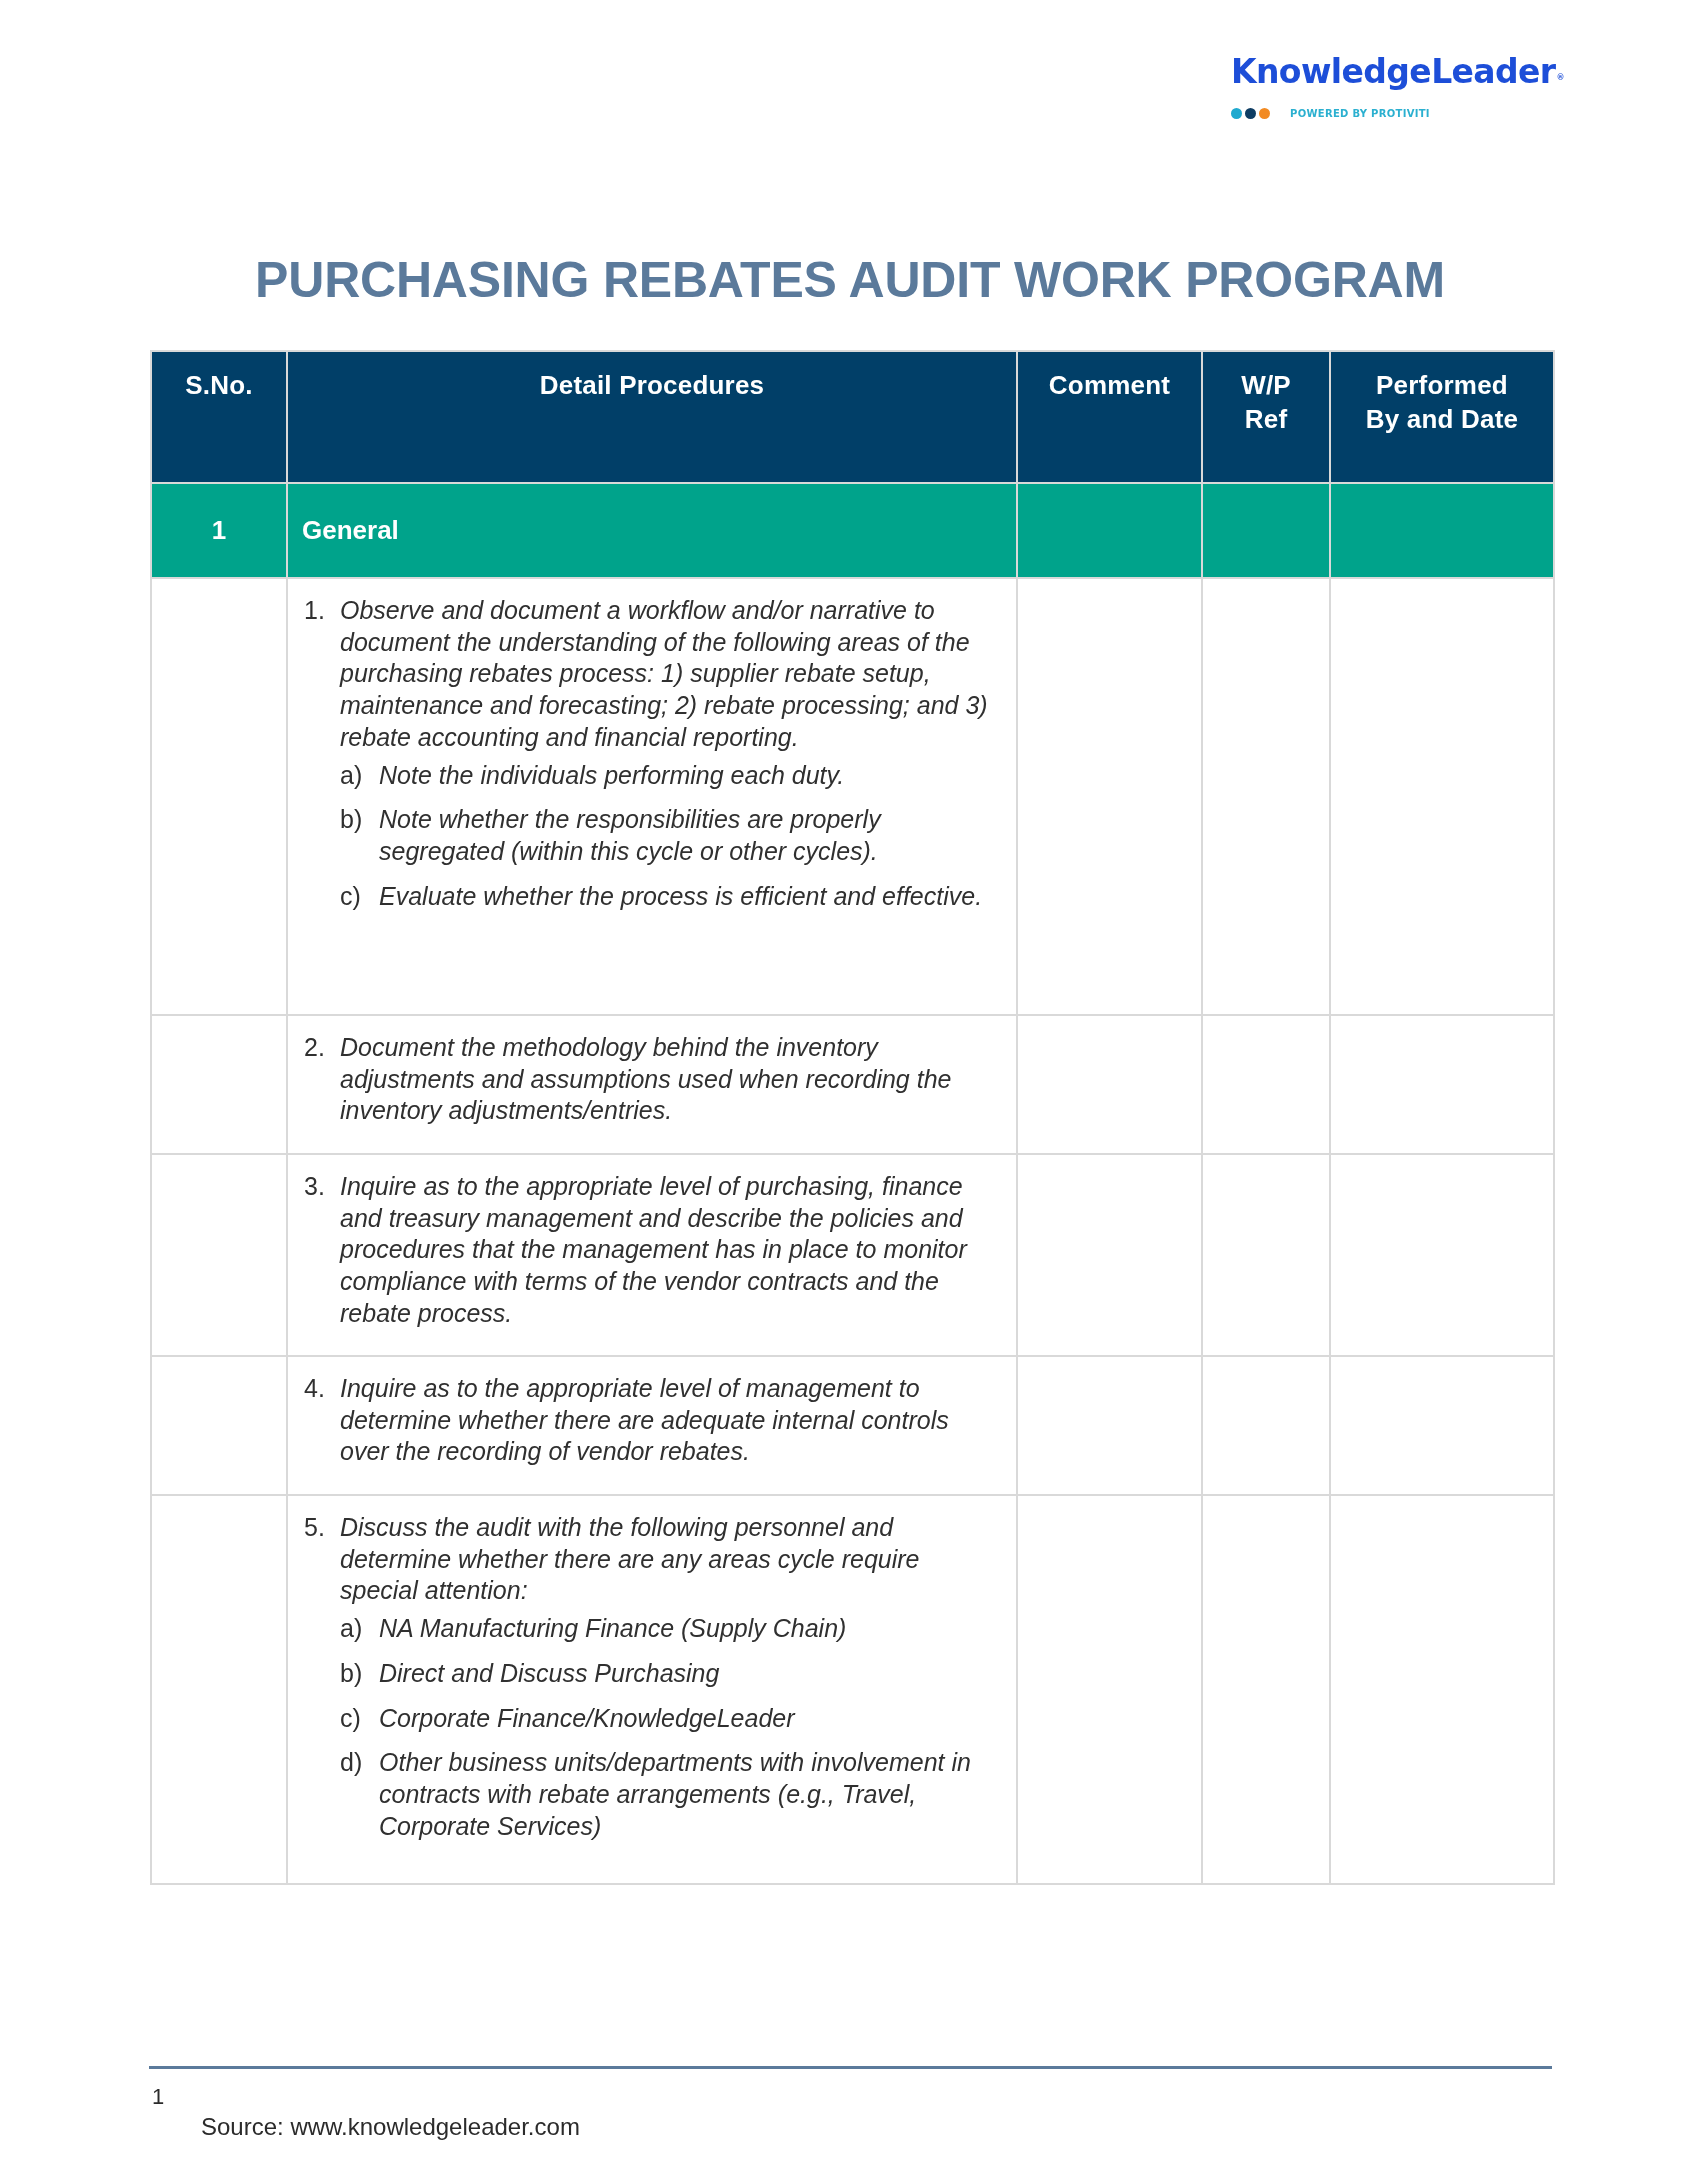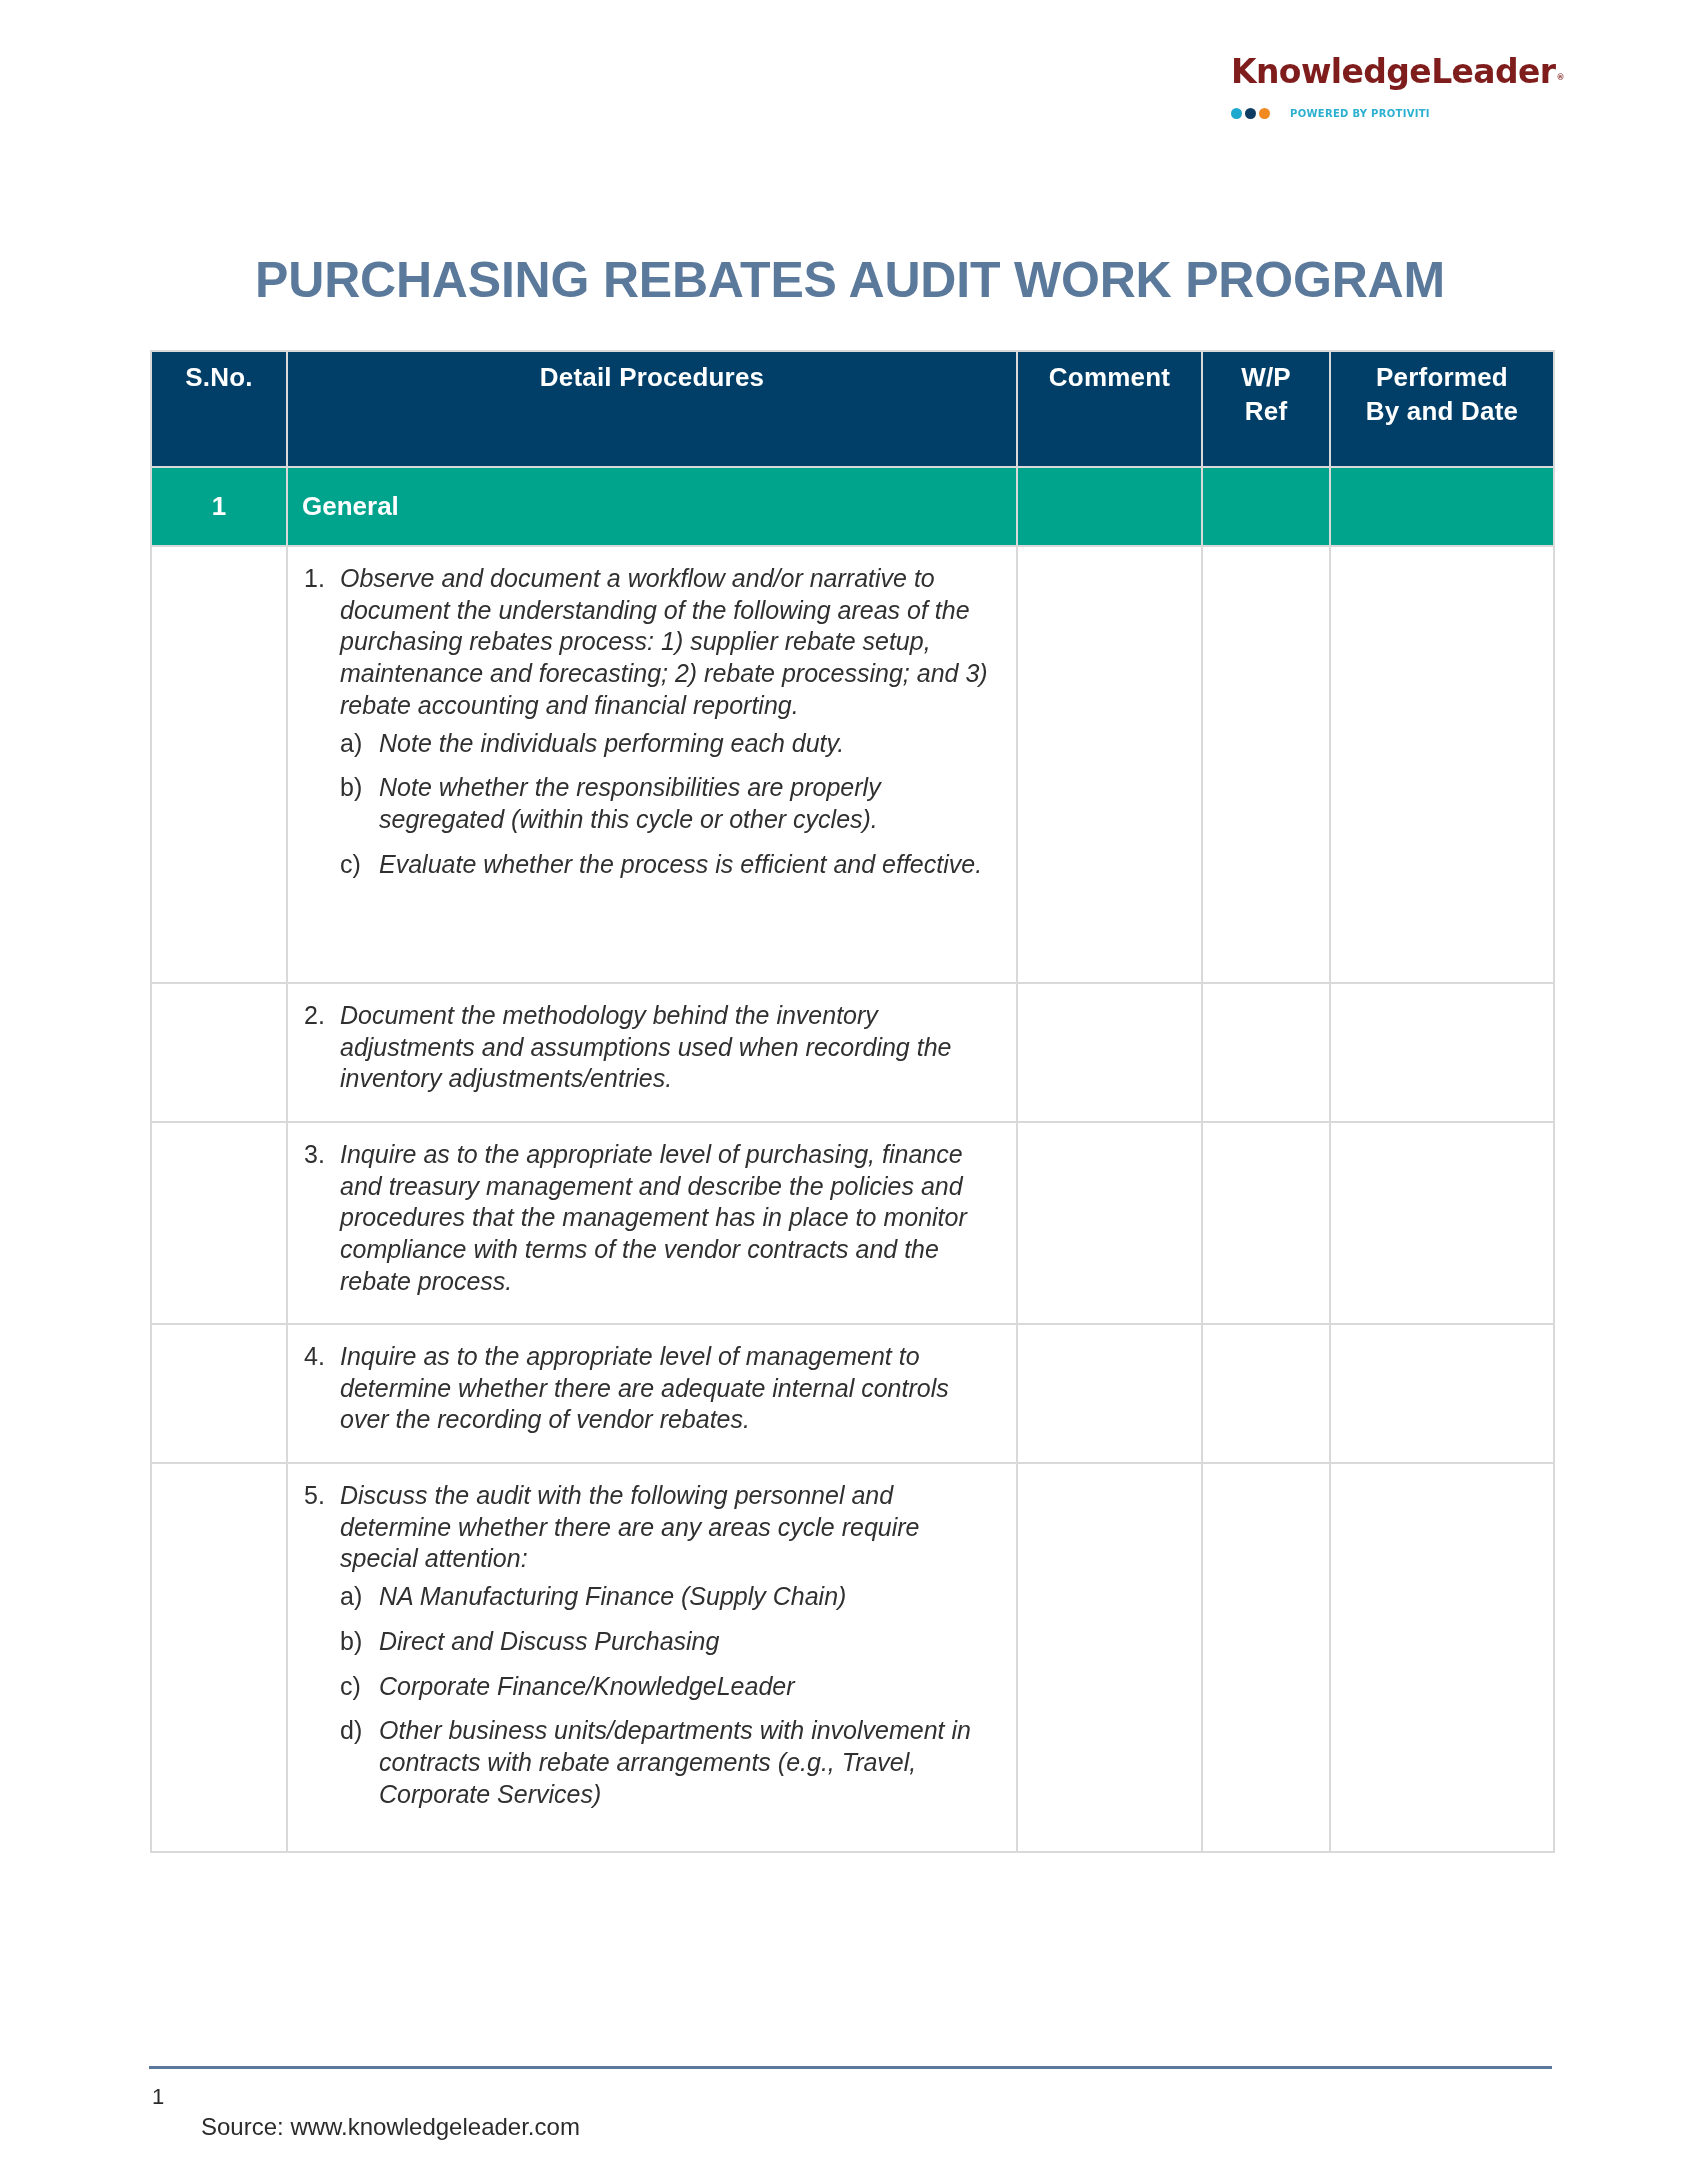--- a/index.html
+++ b/index.html
@@ -2,36 +2,36 @@
 <html><head>
 <meta charset="utf-8">
 <style>
   html, body { margin: 0; padding: 0; background: #ffffff; }
   body { width: 1700px; height: 2167px; position: relative; overflow: hidden;
          font-family: "Liberation Sans", sans-serif; color: #2b2b2b; }
 
   
   .logo { position: absolute; left: 1231px; top: 52px; width: 330px; }
   .logo-word { font-family: "DejaVu Sans", sans-serif; font-weight: bold; font-size: 33px;
-               color: #7f1d1d; letter-spacing: -0.6px; line-height: 40px; white-space: nowrap; }
+               color: #1d4ed8; letter-spacing: -0.6px; line-height: 40px; white-space: nowrap; }
   .logo-word .reg { font-size: 8px; vertical-align: top; position: relative; top: 6px; margin-left: 1px; }
   .logo-sub { position: absolute; left: 0; top: 54px; height: 14px; display: flex; align-items: center; white-space: nowrap; text-align: center; }
   .dot { width: 11px; height: 11px; border-radius: 50%; display: inline-block; margin-right: 3px; }
   .logo-tag { font-family: "DejaVu Sans", sans-serif; font-weight: bold; font-size: 10px;
               color: #2bb0d0; margin-left: 17px; letter-spacing: 0.3px; }
 
   
   .title { position: absolute; left: 0; width: 1700px; top: 212px; text-align: center;
            font-family: "Liberation Sans", sans-serif; font-weight: bold; font-size: 50px;
            color: #5b7a9b; line-height: 56px; letter-spacing: -0.2px; margin-top: 40px; }
 
   
   table.wp { position: absolute; left: 150px; top: 350px; border-collapse: collapse; table-layout: fixed;
              width: 1403px; }
-  table.wp td, table.wp th { border: 2px solid #d9d9d9; padding: 8px; vertical-align: top; }
+  table.wp td, table.wp th { border: 2px solid #d9d9d9; padding: 16px; vertical-align: top; }
   col.c1 { width: 136px; } col.c2 { width: 730px; } col.c3 { width: 185px; } col.c4 { width: 128px; } col.c5 { width: 224px; }
   thead th { background: #013f68; color: #ffffff; font-weight: bold; font-size: 26px; line-height: 34px;
              height: 98px; vertical-align: middle; text-align: center; letter-spacing: 0.2px; }
   tr.section td { background: #00a38b; color: #ffffff; font-weight: bold; font-size: 26px; height: 61px;
                   vertical-align: middle; }
   tr.section td.sno { text-align: center; }
   tr.section td.stitle { padding-left: 14px; }
   tr.body td.proc { padding: 16px 14px 10px 16px; font-size: 25px; line-height: 31.7px; color: #303030; }
   .item { display: flex; }
   .item .num { width: 36px; flex: none; }

